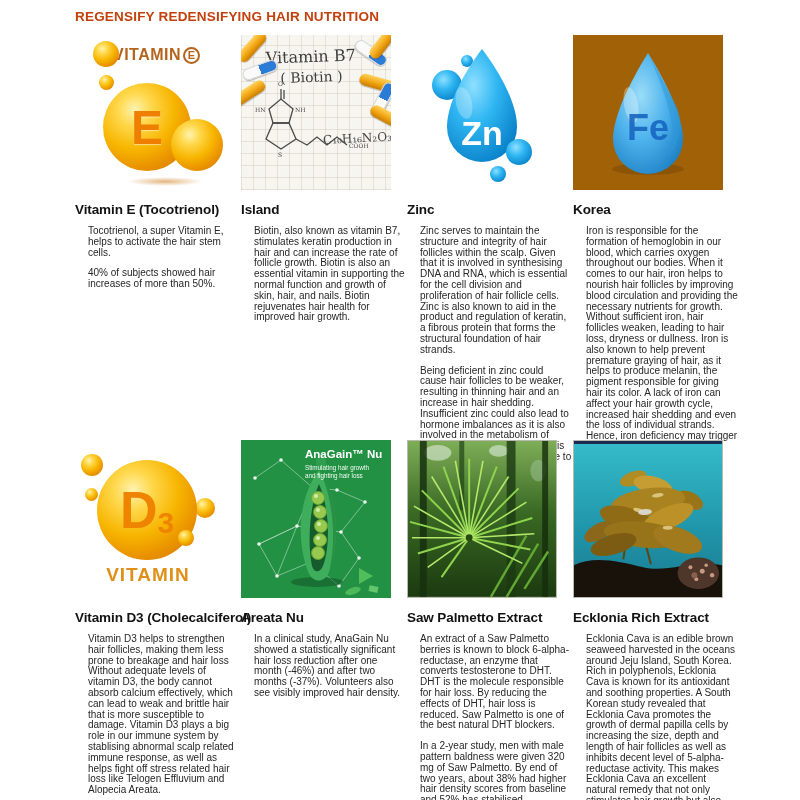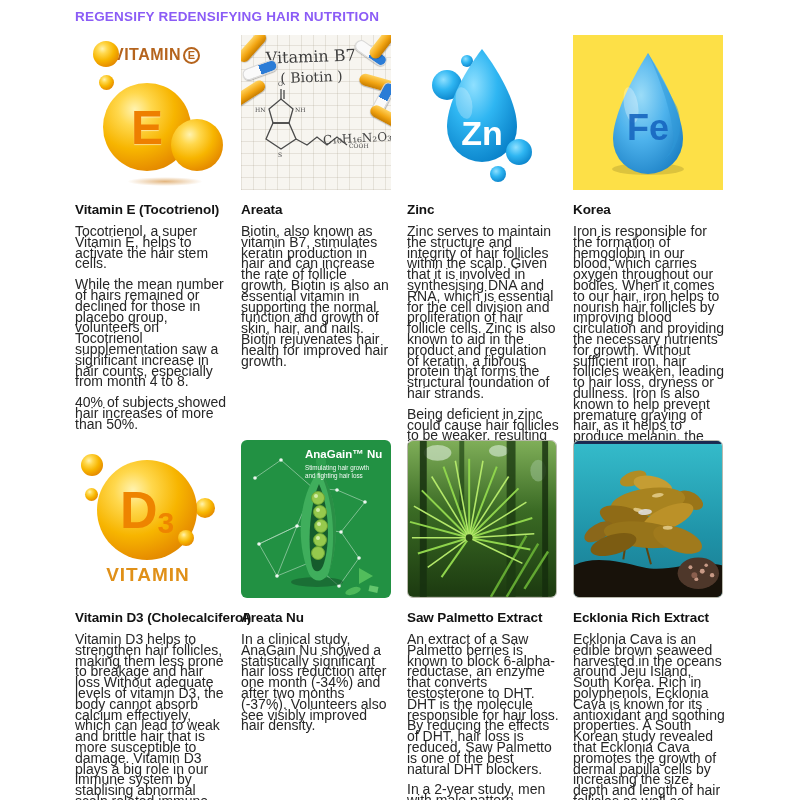--- a/index.html
+++ b/index.html
@@ -3,36 +3,36 @@
 <meta charset="utf-8">
 <style>
   * { box-sizing: border-box; margin: 0; padding: 0; }
   html, body { background: #ffffff; }
   .page {
     position: relative; width: 800px; height: 800px; background: #fff;
     font-family: "Liberation Sans", sans-serif; overflow: hidden;
   }
   .page-title {
     position: absolute; left: 75px; top: 9px;
-    font-size: 13.5px; font-weight: 700; color: #8b5cf6; letter-spacing: .2px;
+    font-size: 13.5px; font-weight: 700; color: #c2410c; letter-spacing: .2px;
   }
   .grid {
     position: absolute; left: 75px; width: 660px;
     display: grid; grid-template-columns: repeat(4, 158px); column-gap: 8px;
     align-items: start;
   }
   .grid.row1 { top: 35px; }
   .grid.row2 { top: 440px; }
   .figure { position: relative; width: 150px; height: 155px; margin-bottom: 12px; overflow: hidden; }
-  .row2 .figure { height: 158px; border-radius: 6px; }
+  .row2 .figure { height: 158px; }
   .card-heading {
     font-size: 13.5px; font-weight: 700; color: #121212;
     margin: 0 0 9px; white-space: nowrap; letter-spacing: -0.1px;
   }
-  .card-para { font-size: 14px; line-height: 10.8px; color: #262626; margin: 0 0 10px; width: 152px; }
+  .card-para { font-size: 10px; line-height: 10.8px; color: #262626; margin: 0 13px 10px; width: 152px; }
 
   
   .vite-brand { position: absolute; left: 38px; top: 11px; font-weight: 700; font-size: 16px; color: #b5641d; letter-spacing: .5px; display: flex; align-items: center; }
   .vite-circle-e { display: inline-block; width: 17px; height: 17px; border: 2px solid #b5641d; border-radius: 50%; font-size: 11px; line-height: 13px; text-align: center; margin-left: 2px; color: #b5641d; }
   .gold { border-radius: 50%; background: radial-gradient(circle at 36% 30%, #fff3b0 0%, #ffd84d 20%, #f7b500 48%, #e89000 72%, #c97300 100%); }
   .vite-b1 { position: absolute; left: 18px; top: 6px;  width: 26px; height: 26px; }
   .vite-b2 { position: absolute; left: 24px; top: 40px; width: 15px; height: 15px; }
   .vite-sphere { position: absolute; left: 28px; top: 48px; width: 88px; height: 88px; display: flex; align-items: center; justify-content: center; }
   .vite-sphere span { font-size: 48px; font-weight: 700; color: #ee7f00; text-shadow: 0 1px 1px rgba(255,255,255,.5); }
   .vite-sphere2 { position: absolute; left: 96px; top: 84px; width: 52px; height: 52px; }
@@ -47,21 +47,21 @@
   }
   .biotin-title { position: absolute; left: 0; right: 10px; top: 12px; text-align: center; font-family: "DejaVu Serif", serif; color: #3d3d3d; transform: rotate(-2deg); }
   .biotin-title .l1 { font-size: 16px; display: block; }
   .biotin-title .l2 { font-size: 14px; display: block; margin-top: 3px; }
   .biotin-formula { position: absolute; left: 82px; top: 96px; font-family: "DejaVu Serif", serif; font-size: 12px; color: #444; transform: rotate(-3deg); }
   .cap { position: absolute; width: 36px; height: 12px; border-radius: 6px; box-shadow: 0 1px 1px rgba(0,0,0,.25); }
   .cap-y  { background: linear-gradient(180deg, #ffd25e 0%, #f2a512 55%, #c87d00 100%); }
   .cap-bw { background: linear-gradient(90deg, #fafafa 0 50%, #2b7cd6 50% 100%); border: 1px solid #d8d8d8; }
 
   
-  .fig-iron { background: #fde047; }
+  .fig-iron { background: #a16207; }
 
   
   .d3-sphere { position: absolute; left: 22px; top: 20px; width: 100px; height: 100px; display: flex; align-items: center; justify-content: center; }
   .d3-sphere .d  { font-size: 52px; font-weight: 700; color: #ee8400; }
   .d3-sphere .t3 { font-size: 30px; font-weight: 700; color: #ee8400; margin-top: 26px; }
   .d3-b1 { position: absolute; left: 6px;  top: 14px; width: 22px; height: 22px; }
   .d3-b2 { position: absolute; left: 10px; top: 48px; width: 13px; height: 13px; }
   .d3-b3 { position: absolute; left: 120px; top: 58px; width: 20px; height: 20px; }
   .d3-b4 { position: absolute; left: 103px; top: 90px; width: 16px; height: 16px; }
   .d3-caption { position: absolute; left: 0; width: 146px; top: 124px; text-align: center; font-size: 19px; font-weight: 700; color: #e09018; letter-spacing: 1px; }
@@ -94,21 +94,20 @@
         <div class="gold vite-b1"></div>
         <div class="gold vite-b2"></div>
         <div class="gold vite-sphere">
           <span>E</span>
         </div>
         <div class="gold vite-sphere2"></div>
         <div class="vite-shadow"></div>
       </div>
       <h3 class="card-heading">Vitamin E (Tocotrienol)</h3>
       <p class="card-para">Tocotrienol, a super Vitamin E, helps to activate the hair stem cells.</p>
-      <p class="card-para">While the mean number of hairs remained or declined for those in placebo group, volunteers on Tocotrienol supplementation saw a significant increase in hair counts, especially from month 4 to 8.</p>
       <p class="card-para">40% of subjects showed hair increases of more than 50%.</p>
     </div>
 
     <div class="card">
       <div class="figure fig-biotin">
         <div class="biotin-title">
           <span class="l1">Vitamin B7</span>
           <span class="l2">( Biotin )</span>
         </div>
         <div class="biotin-formula">C₁₀H₁₆N₂O₃S</div>
@@ -130,21 +129,21 @@
         </svg>
         <div class="cap cap-y" style="left:-7px; top:6px;  transform:rotate(-48deg);"></div>
         <div class="cap cap-bw" style="left:1px;  top:29px; transform:rotate(-20deg);"></div>
         <div class="cap cap-y" style="left:-10px;top:52px; transform:rotate(-33deg);"></div>
         <div class="cap cap-bw" style="left:112px;top:12px; transform:rotate(35deg);"></div>
         <div class="cap cap-y" style="left:124px;top:2px;  transform:rotate(-52deg);"></div>
         <div class="cap cap-y" style="left:118px;top:42px; transform:rotate(16deg);"></div>
         <div class="cap cap-bw" style="left:124px;top:58px; transform:rotate(-62deg);"></div>
         <div class="cap cap-y" style="left:128px;top:76px; transform:rotate(28deg);"></div>
       </div>
-      <h3 class="card-heading">Areata</h3>
+      <h3 class="card-heading">Island</h3>
       <p class="card-para">Biotin, also known as vitamin B7, stimulates keratin production in hair and can increase the rate of follicle growth. Biotin is also an essential vitamin in supporting the normal function and growth of skin, hair, and nails. Biotin rejuvenates hair health for improved hair growth.</p>
     </div>
 
     <div class="card">
       <div class="figure">
         <svg class="fig-svg" viewBox="0 0 150 155">
           <defs>
             <radialGradient id="znG" cx="38%" cy="32%" r="75%">
               <stop offset="0%" stop-color="#8fe0ff"></stop>
               <stop offset="45%" stop-color="#2fb6f2"></stop>
@@ -253,21 +252,21 @@
         </svg>
         <div class="ana-head">
           <div class="ana-title">AnaGain™ Nu</div>
           <div class="ana-sub">
             <div>Stimulating hair growth</div>
             <div>and fighting hair loss</div>
           </div>
         </div>
       </div>
       <h3 class="card-heading">Areata Nu</h3>
-      <p class="card-para">In a clinical study, AnaGain Nu showed a statistically significant hair loss reduction after one month (-34%) and after two months (-37%). Volunteers also see visibly improved hair density.</p>
+      <p class="card-para">In a clinical study, AnaGain Nu showed a statistically significant hair loss reduction after one month (-46%) and after two months (-37%). Volunteers also see visibly improved hair density.</p>
     </div>
 
     <div class="card">
       <div class="figure photo">
         <svg class="fig-svg" viewBox="0 0 150 158">
           <defs>
             <linearGradient id="sawBg" x1="0" y1="0" x2="0" y2="1">
               <stop offset="0%" stop-color="#7fae58"></stop>
               <stop offset="45%" stop-color="#3a6a24"></stop>
               <stop offset="100%" stop-color="#1c3a10"></stop>

